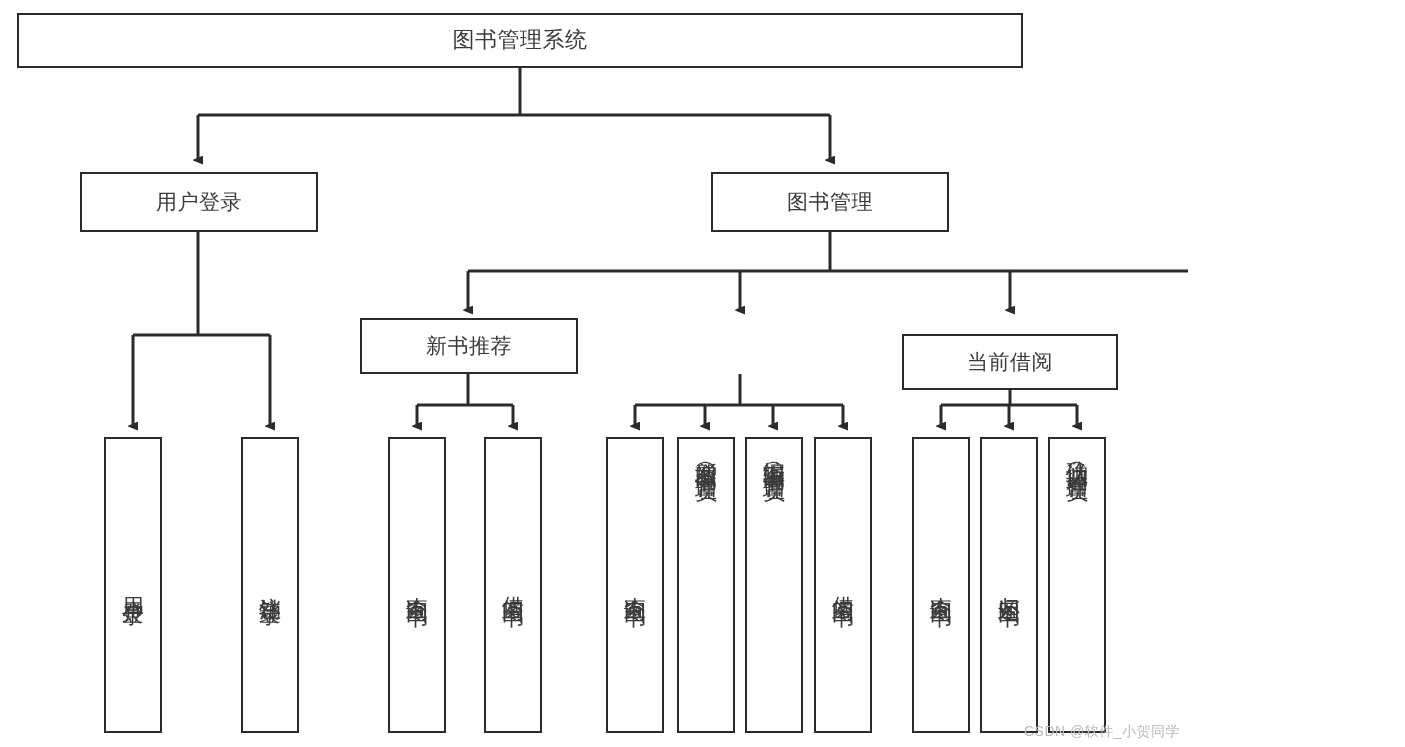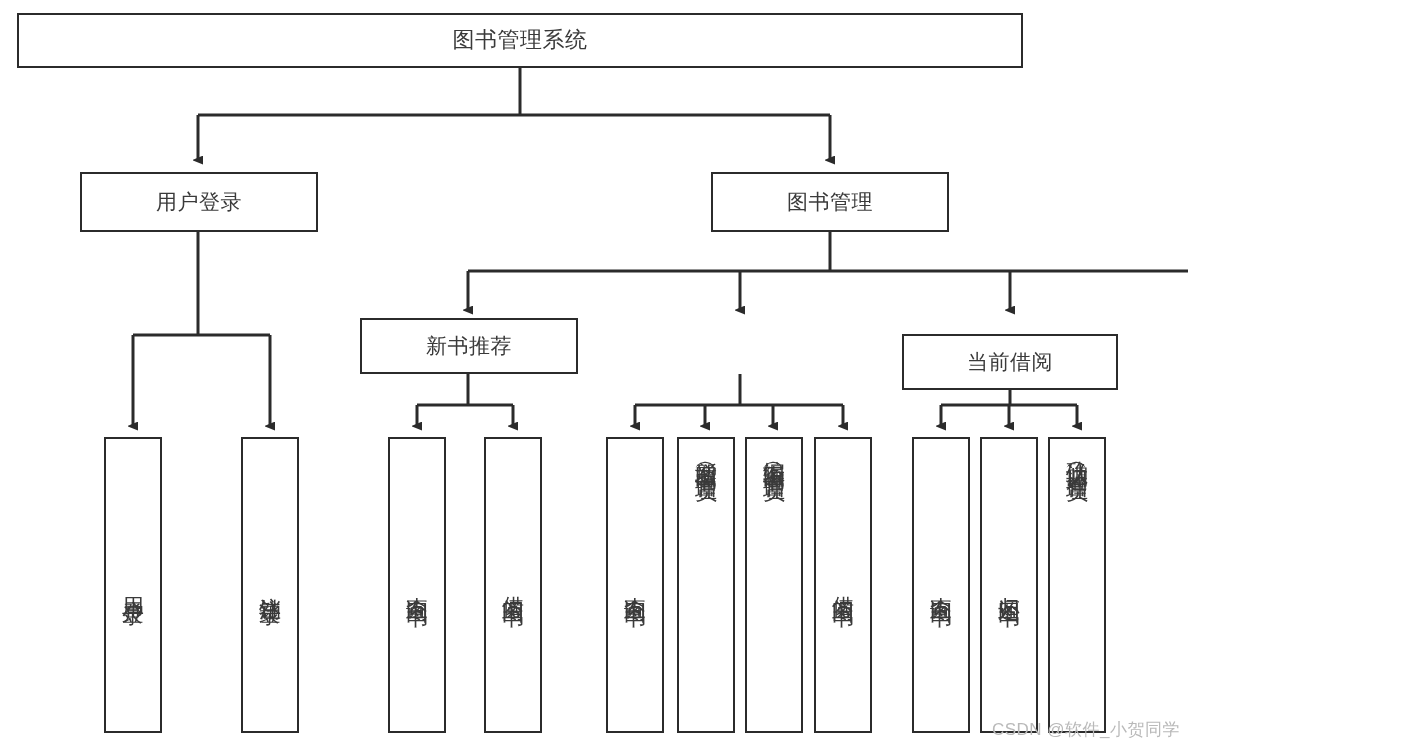--- a/index.html
+++ b/index.html
@@ -71,21 +71,21 @@
     margin-bottom: auto;
   }
   .node.vert.top .label {
     margin-top: 4px;
   }
   
   #watermark {
     position: absolute;
     right: 8px;
     bottom: 6px;
-    font-size: 17px;
+    font-size: 14px;
     color: #b9b9b9;
     letter-spacing: 0.5px;
     white-space: nowrap;
     user-select: none;
     margin-top: 42px;
   }
 </style>
 </head>
 <body>
 

